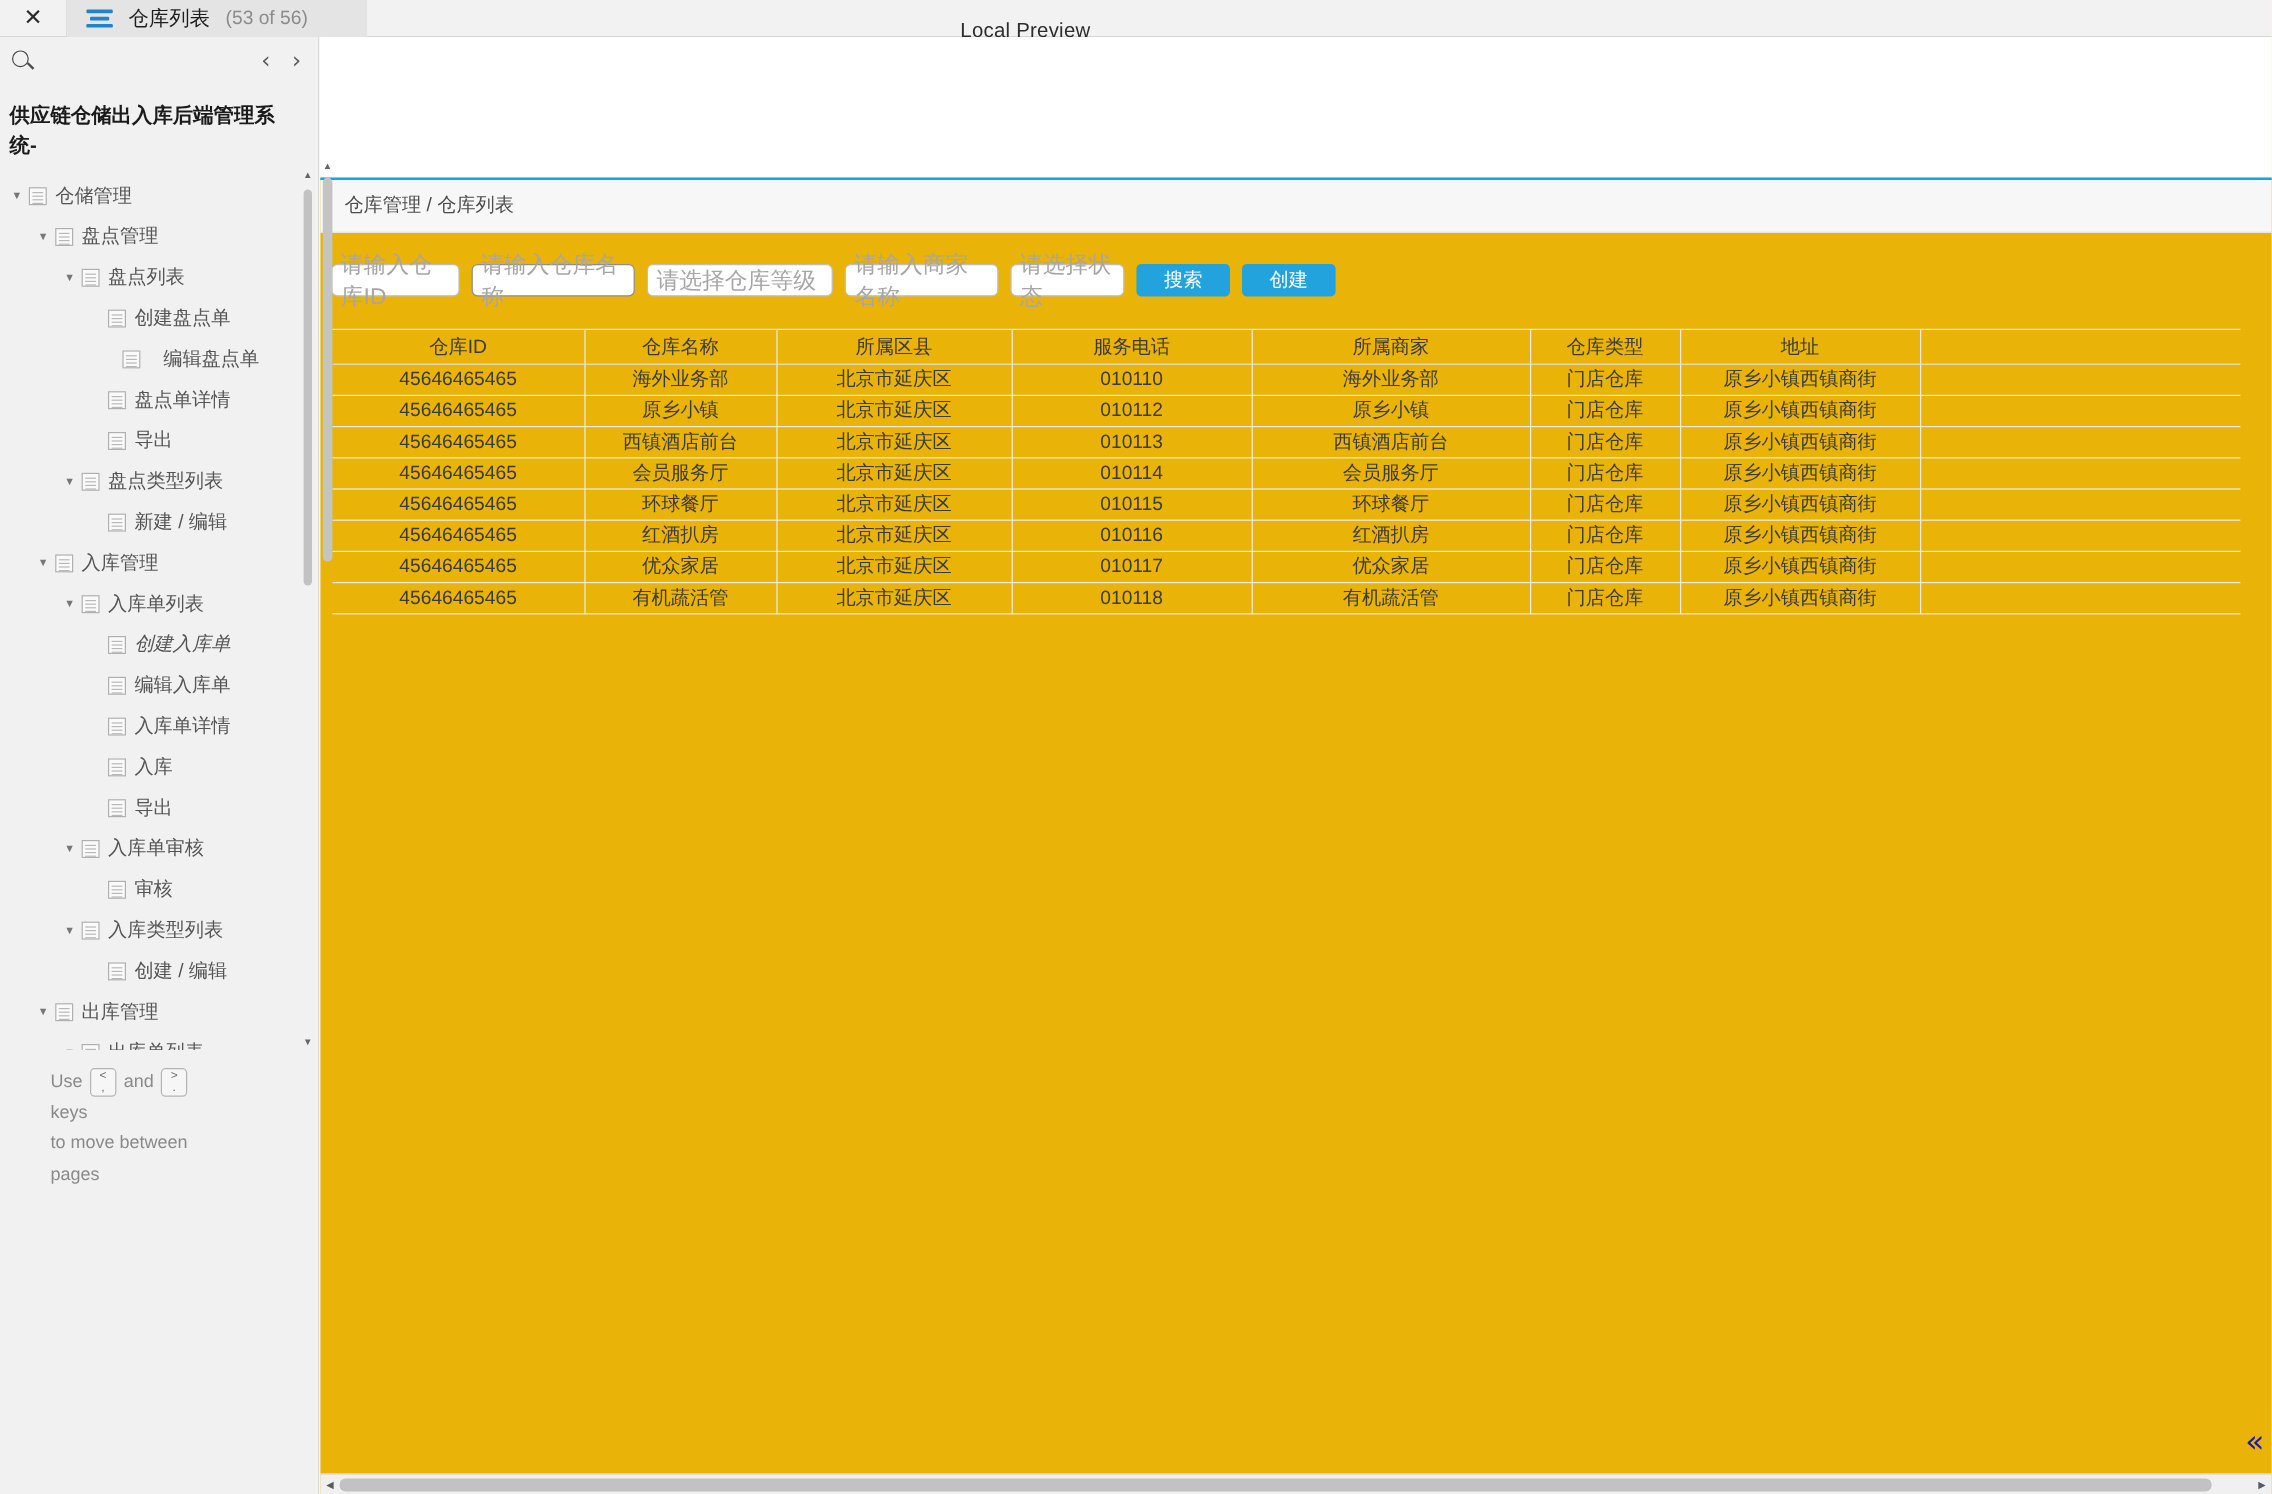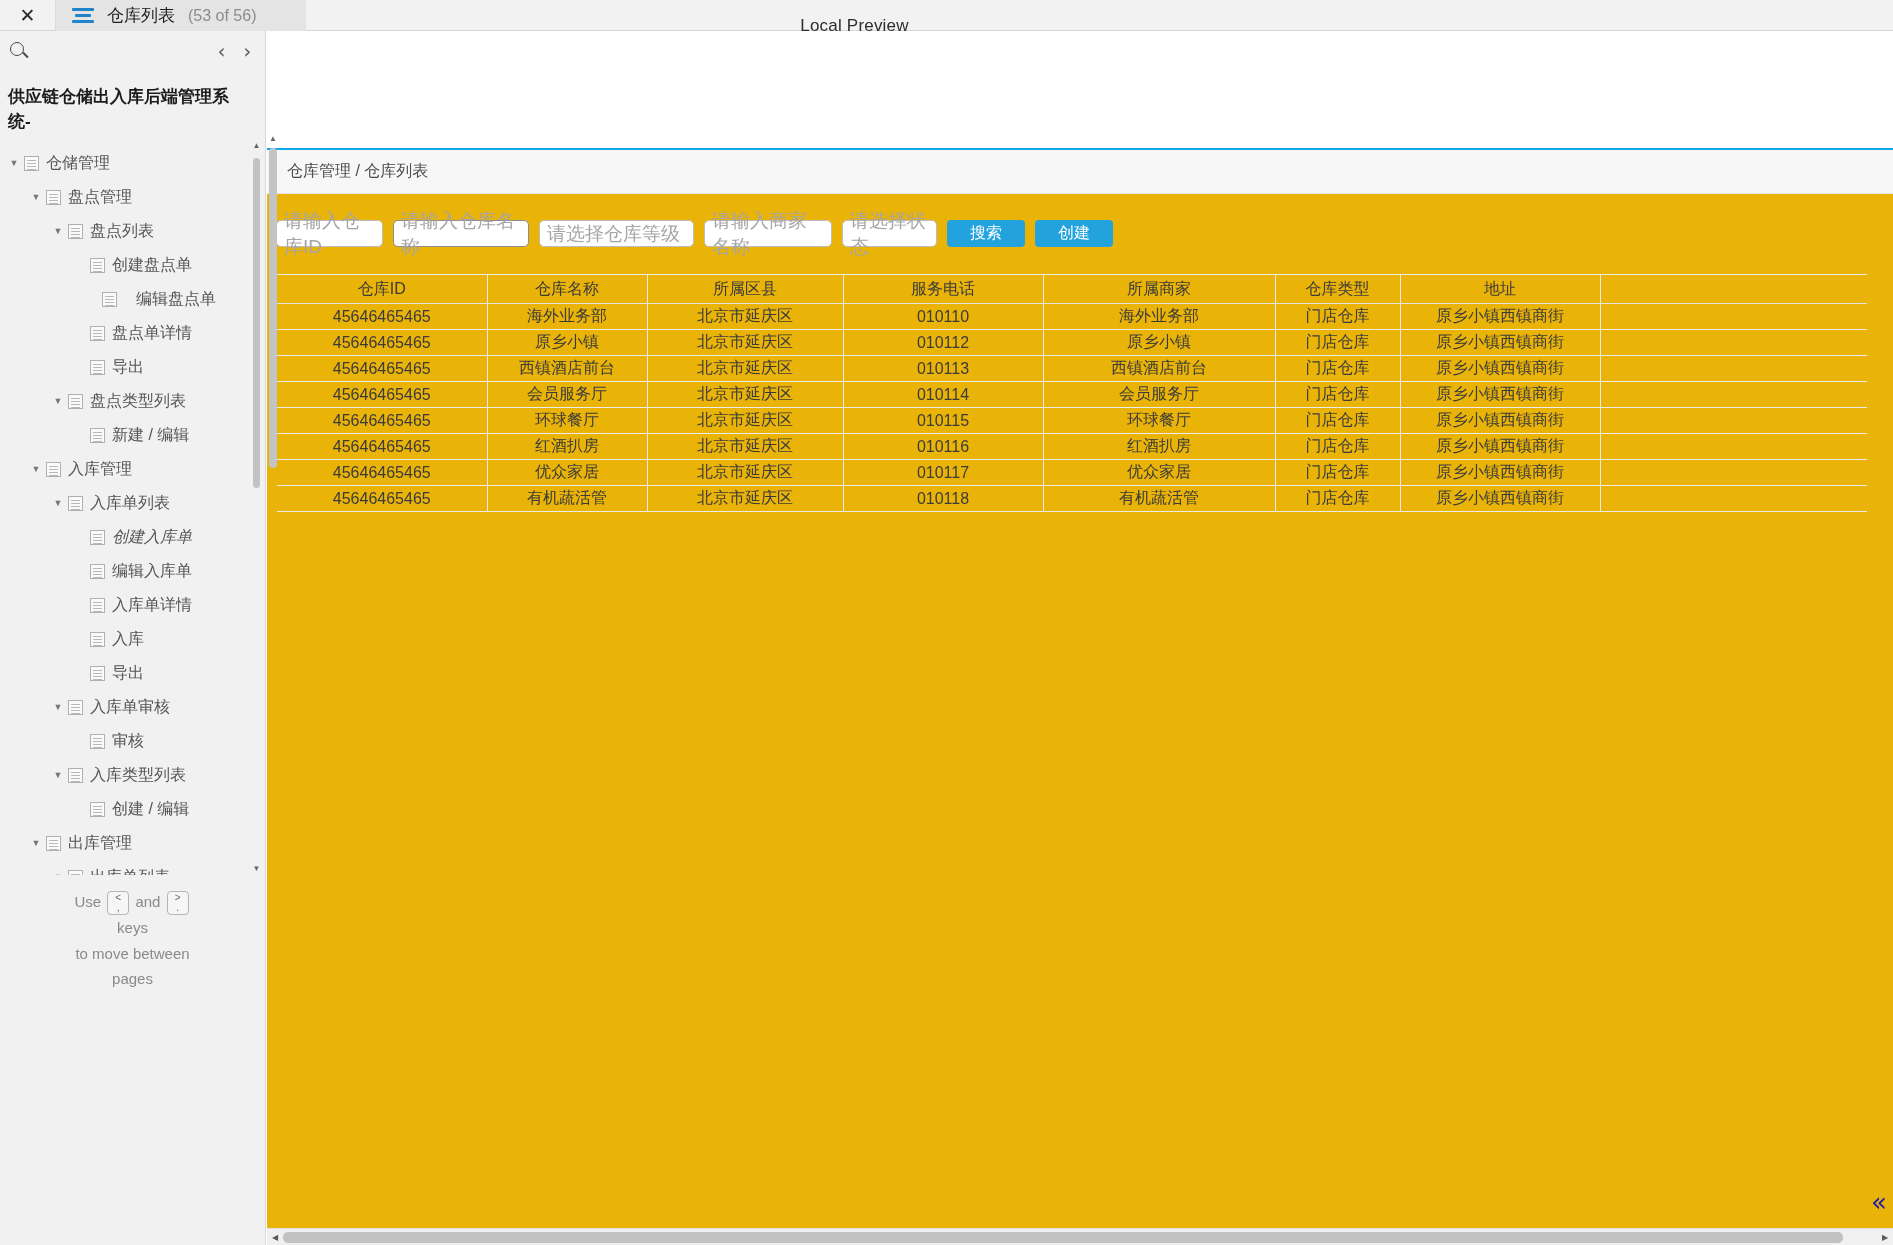--- a/index.html
+++ b/index.html
@@ -110,22 +110,22 @@
     font-size: 8px; color: #666; text-align: center; line-height: 12px; cursor: pointer;
   }
   .tree-scroll .up { top: 0; }
   .tree-scroll .down { bottom: 0; }
   .tree-scroll .thumb {
     position: absolute; left: 2px; top: 18px; width: 7px; height: 330px;
     background: #c2c2c2; border-radius: 4px; cursor: pointer;
   }
 
   .sb-hint {
-    padding: 14px 10px 0 10px; text-align: center;
-    font-size: 15px; color: #8a8a8a; line-height: 1.7;
+    padding: 14px 10px 0 10px; 
+    font-size: 15px; color: #8a8a8a; line-height: 1.7; margin-left: 32px;
   }
   .keycap {
     display: inline-flex; flex-direction: column; align-items: center; justify-content: center;
     min-width: 22px; height: 24px; padding: 0 4px; margin: 0 2px;
     border: 1px solid #b5b5b5; border-radius: 4px; background: #f6f6f6;
     font-size: 10px; color: #6b6b6b; line-height: 1.05; vertical-align: middle;
   }
 
   
   .main {

